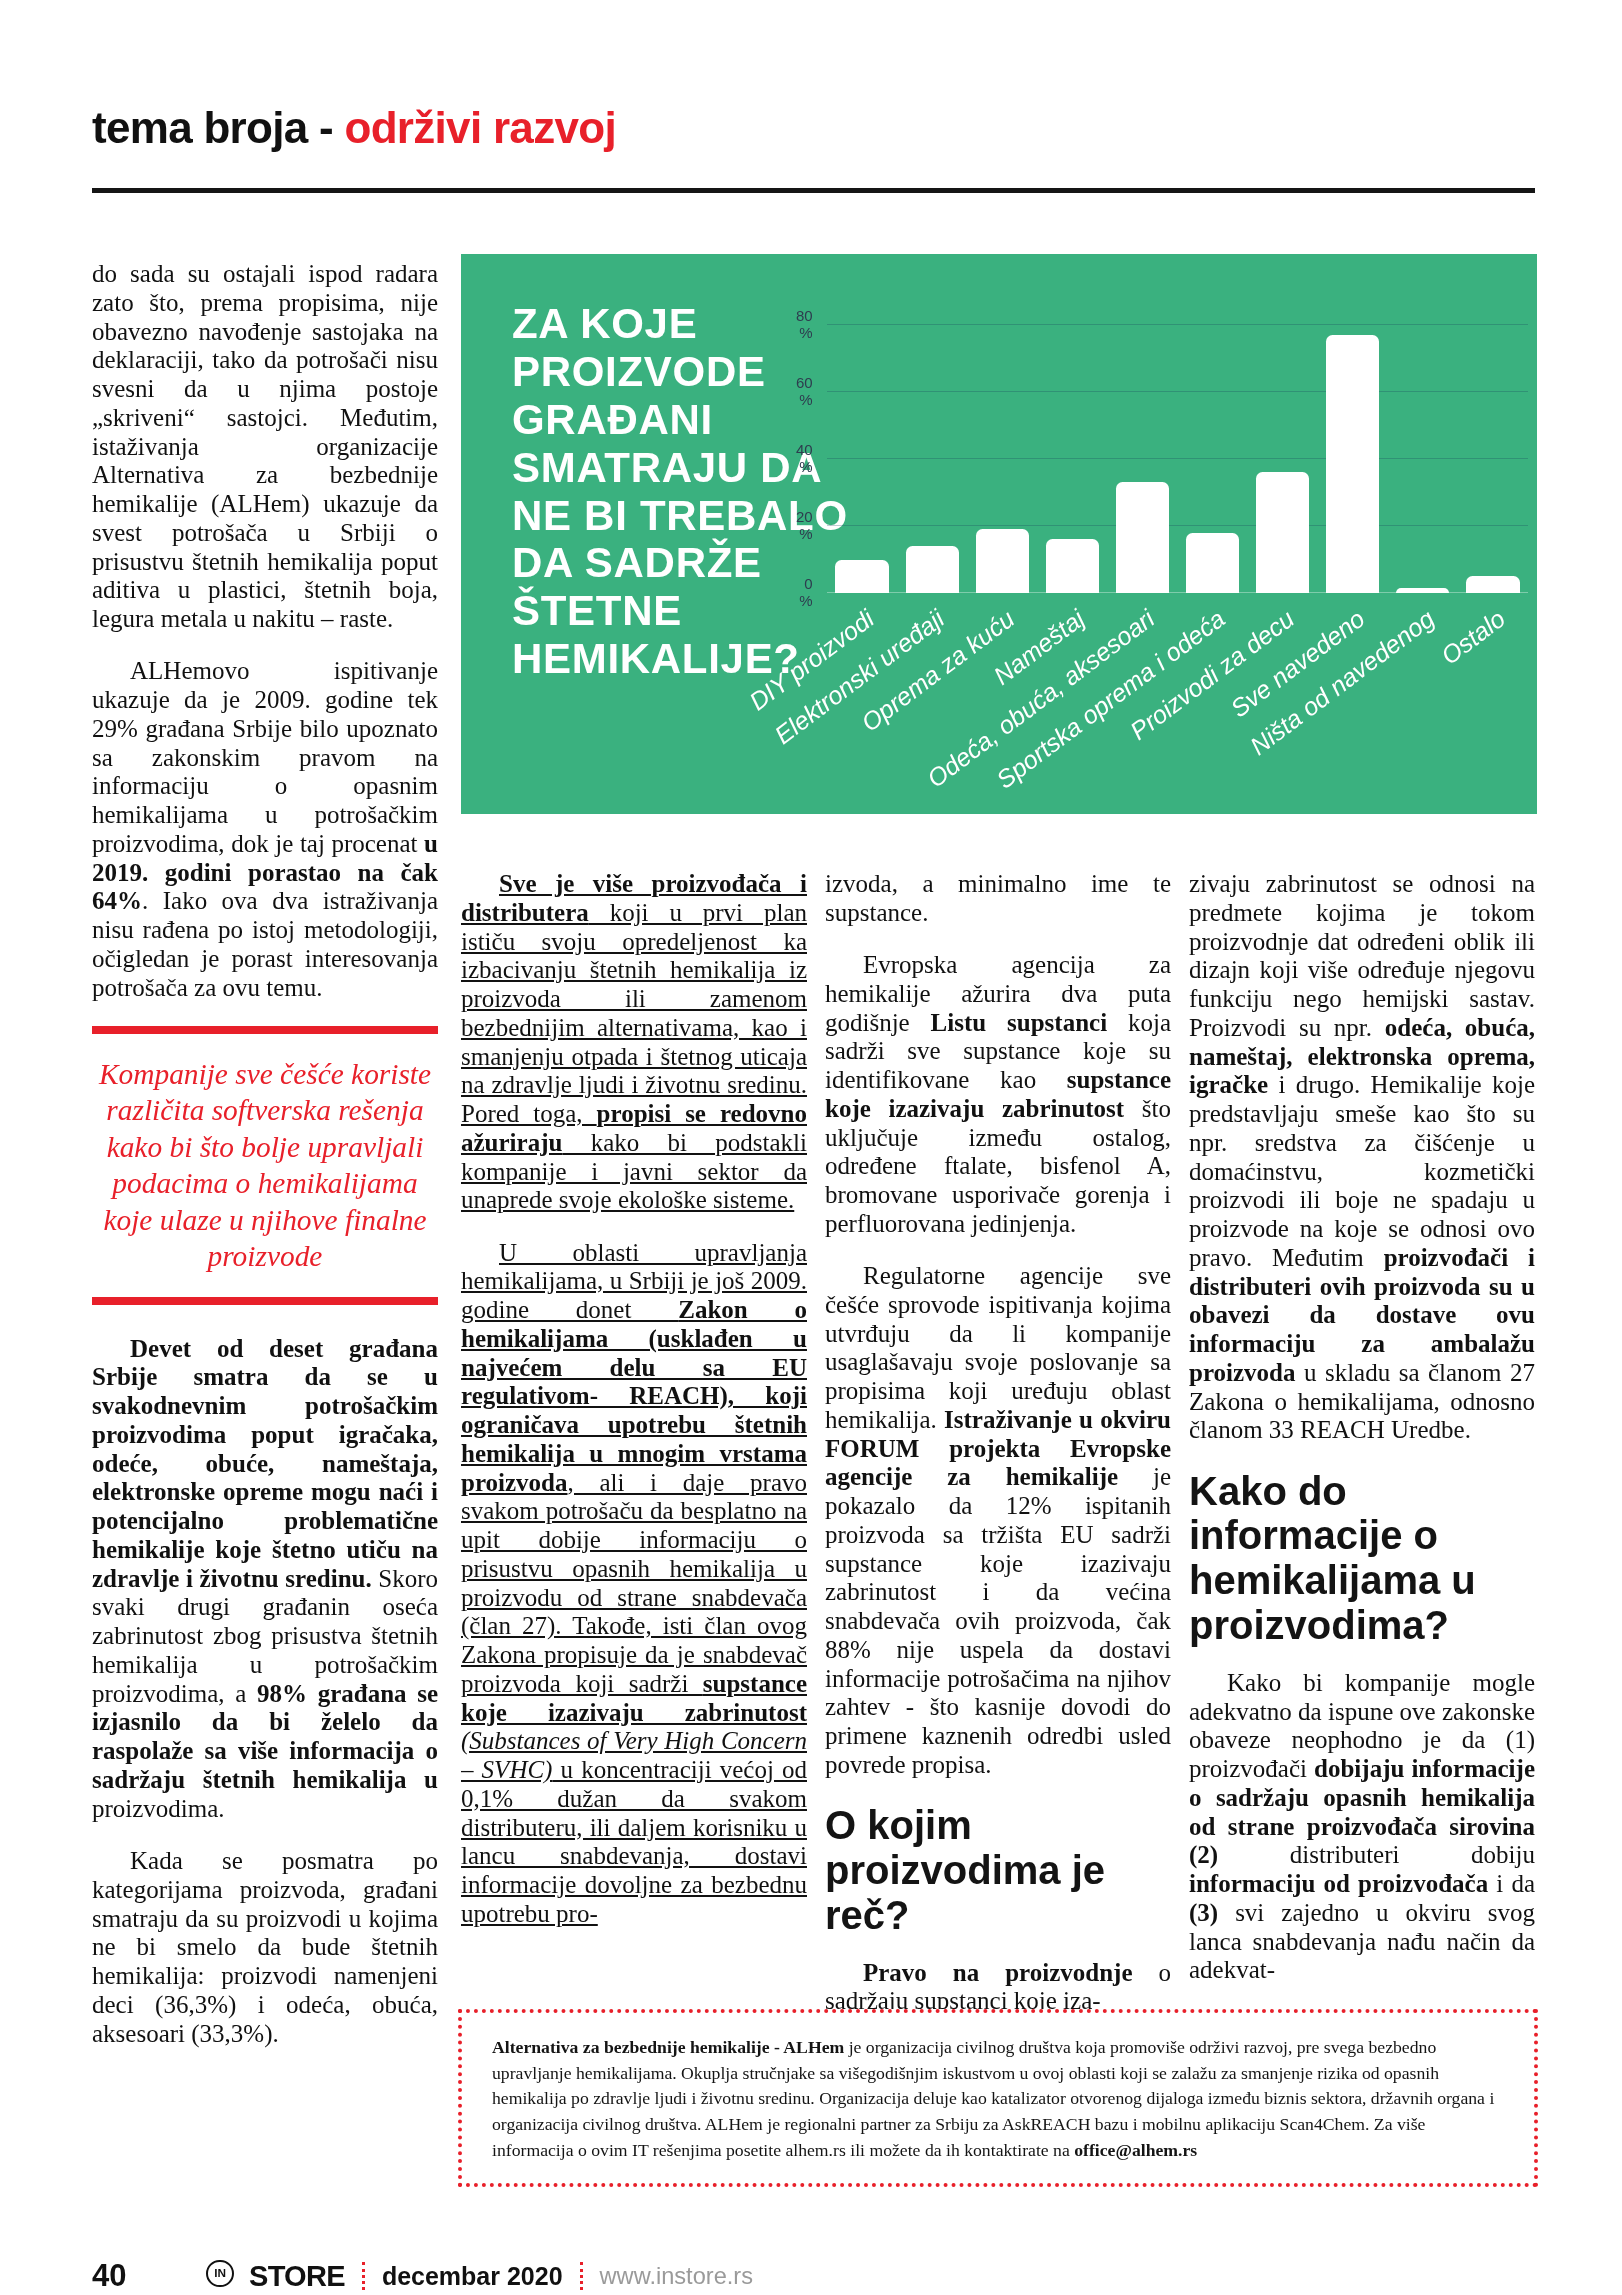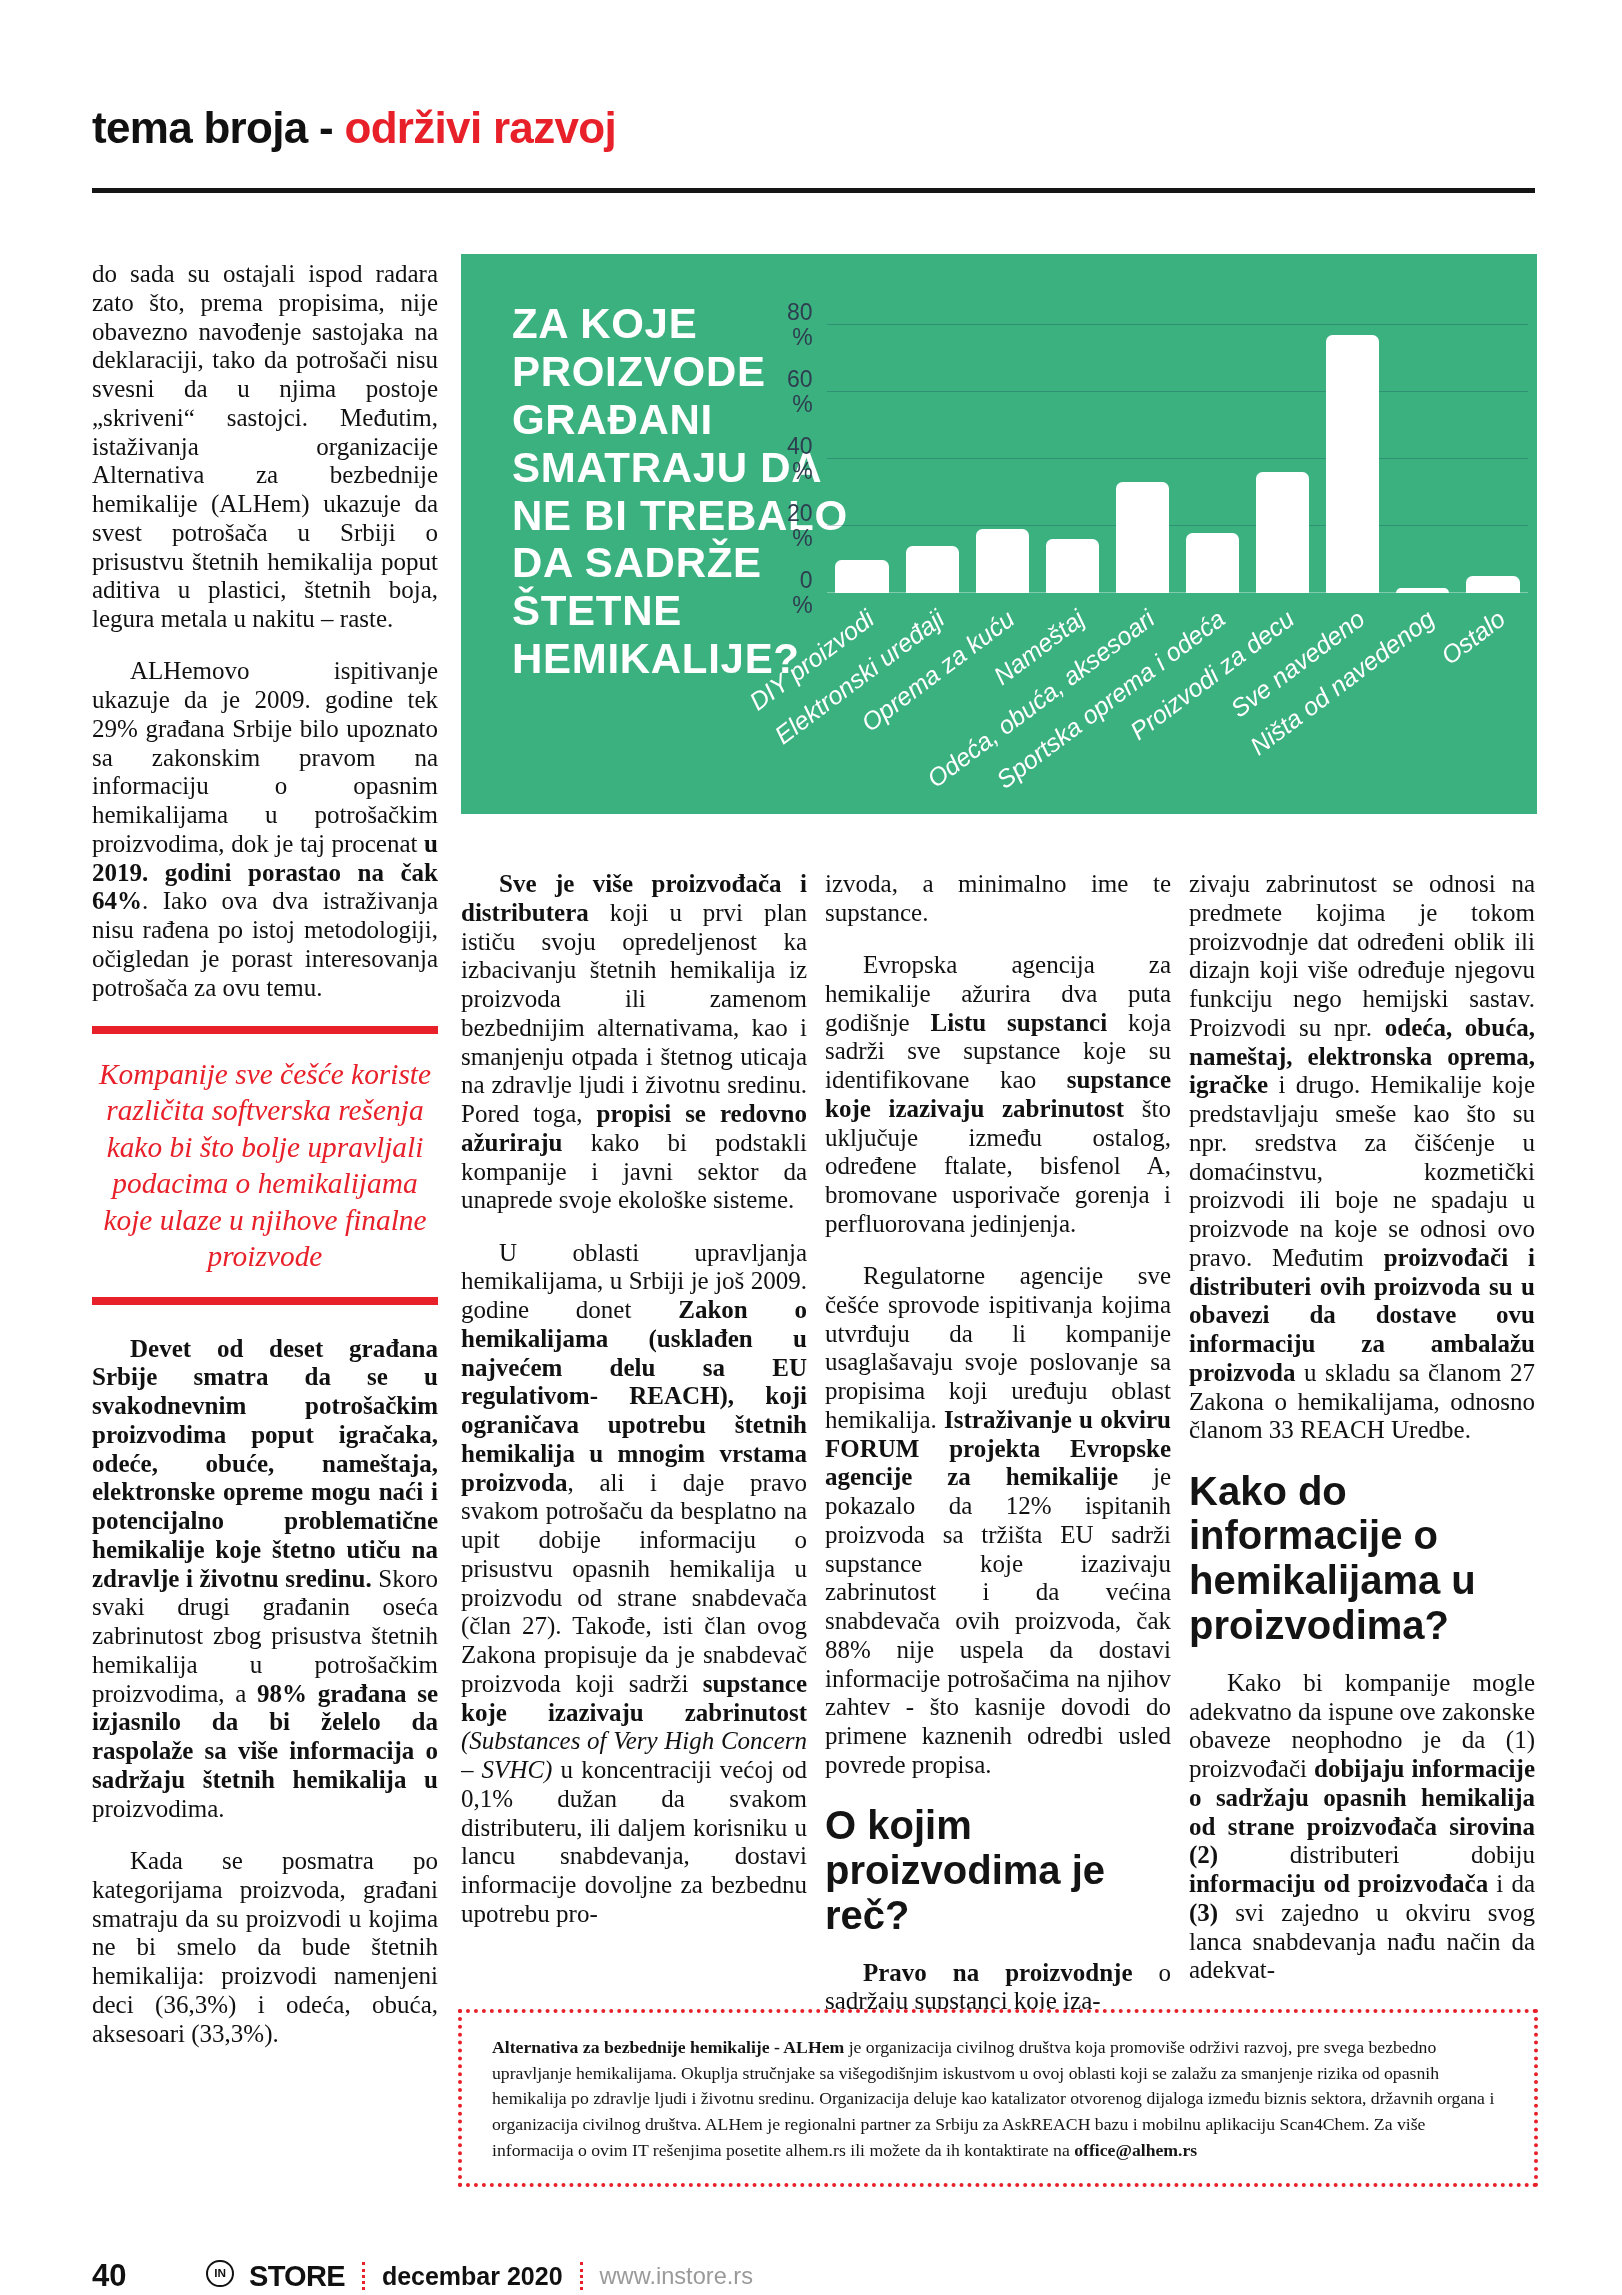--- a/index.html
+++ b/index.html
@@ -14,38 +14,38 @@
   .masthead{position:absolute;left:92px;top:103px;margin:0;
             font-family:"Liberation Sans",sans-serif;font-weight:bold;font-size:44px;letter-spacing:-0.7px;}
   .masthead .red{color:var(--red);}
   .header-rule{position:absolute;left:92px;top:188px;width:1443px;height:4.6px;background:#151515;}
 
   
   .col{position:absolute;width:346px;font-size:25px;line-height:1.15;text-align:justify;overflow:hidden;}
   .col p{margin:0 0 23.6px 0;text-indent:38px;}
   .col p.noindent{text-indent:0;}
   .col1{left:92px;top:260px;height:1970px;}
-  .col2{left:461px;top:870px;height:1142px;}
+  .col2{left:461px;top:870px;height:1142px;text-decoration:underline;}
   .col3{left:825px;top:870px;height:1142px;}
   .col4{left:1189px;top:870px;height:1142px;}
   .pullquote{margin:5.2px 0 30px;padding:22px 1.3px;border-top:8.5px solid var(--red);border-bottom:8.5px solid var(--red);
              color:var(--red);font-style:italic;font-size:29.4px;line-height:1.24;text-align:center;text-indent:0;}
   .subhead{font-family:"Liberation Sans",sans-serif;font-weight:bold;font-size:40px;line-height:1.12;
            margin:11.8px 0 21px;text-align:left;text-indent:0;color:#141414;}
 
   
   .chart-block{position:absolute;left:461px;top:254px;width:1076px;height:560px;background:var(--green);}
   .chart-title{position:absolute;left:51px;top:46px;width:438px;margin:0;color:#fff;
                font-family:"Liberation Sans",sans-serif;font-weight:bold;font-size:42px;line-height:1.14;
                white-space:pre-line;letter-spacing:0.7px;}
   .plot{position:absolute;left:366px;top:71px;width:701px;height:268px;}
   .gridline{position:absolute;left:0;right:0;height:1.3px;background:rgba(25,70,95,0.28);}
   .baseline{position:absolute;left:0;right:0;bottom:0;height:1.3px;background:rgba(255,255,255,0.35);}
   .ytick{position:absolute;right:calc(100% + 14.4px);color:#2e3d4f;font-family:"Liberation Sans",sans-serif;
-         font-size:23px;line-height:1.12;text-align:right;white-space:pre-line;}
+         font-size:15px;line-height:1.12;text-align:right;white-space:pre-line;}
   .bars{position:absolute;left:0;top:0;width:100%;height:100%;display:flex;align-items:flex-end;}
   .slot{flex:1;position:relative;height:100%;display:flex;align-items:flex-end;justify-content:center;}
   .bar{width:76%;background:#fff;border-radius:6.5px 6.5px 0 0;}
   .xlabel{position:absolute;top:calc(100% + 10.5px);right:50%;transform:rotate(-37deg);transform-origin:top right;
           white-space:nowrap;color:#fff;font-family:"Liberation Sans",sans-serif;font-style:italic;font-size:25px;}
 
   
   .infobox{position:absolute;left:458px;top:2009px;width:1080px;box-sizing:border-box;background:#fff;
            border:4.6px dotted var(--red);padding:22px 30px 19.6px;
            font-family:Liberation Serif, serif;font-size:17.7px;line-height:1.45;color:#141414;}

